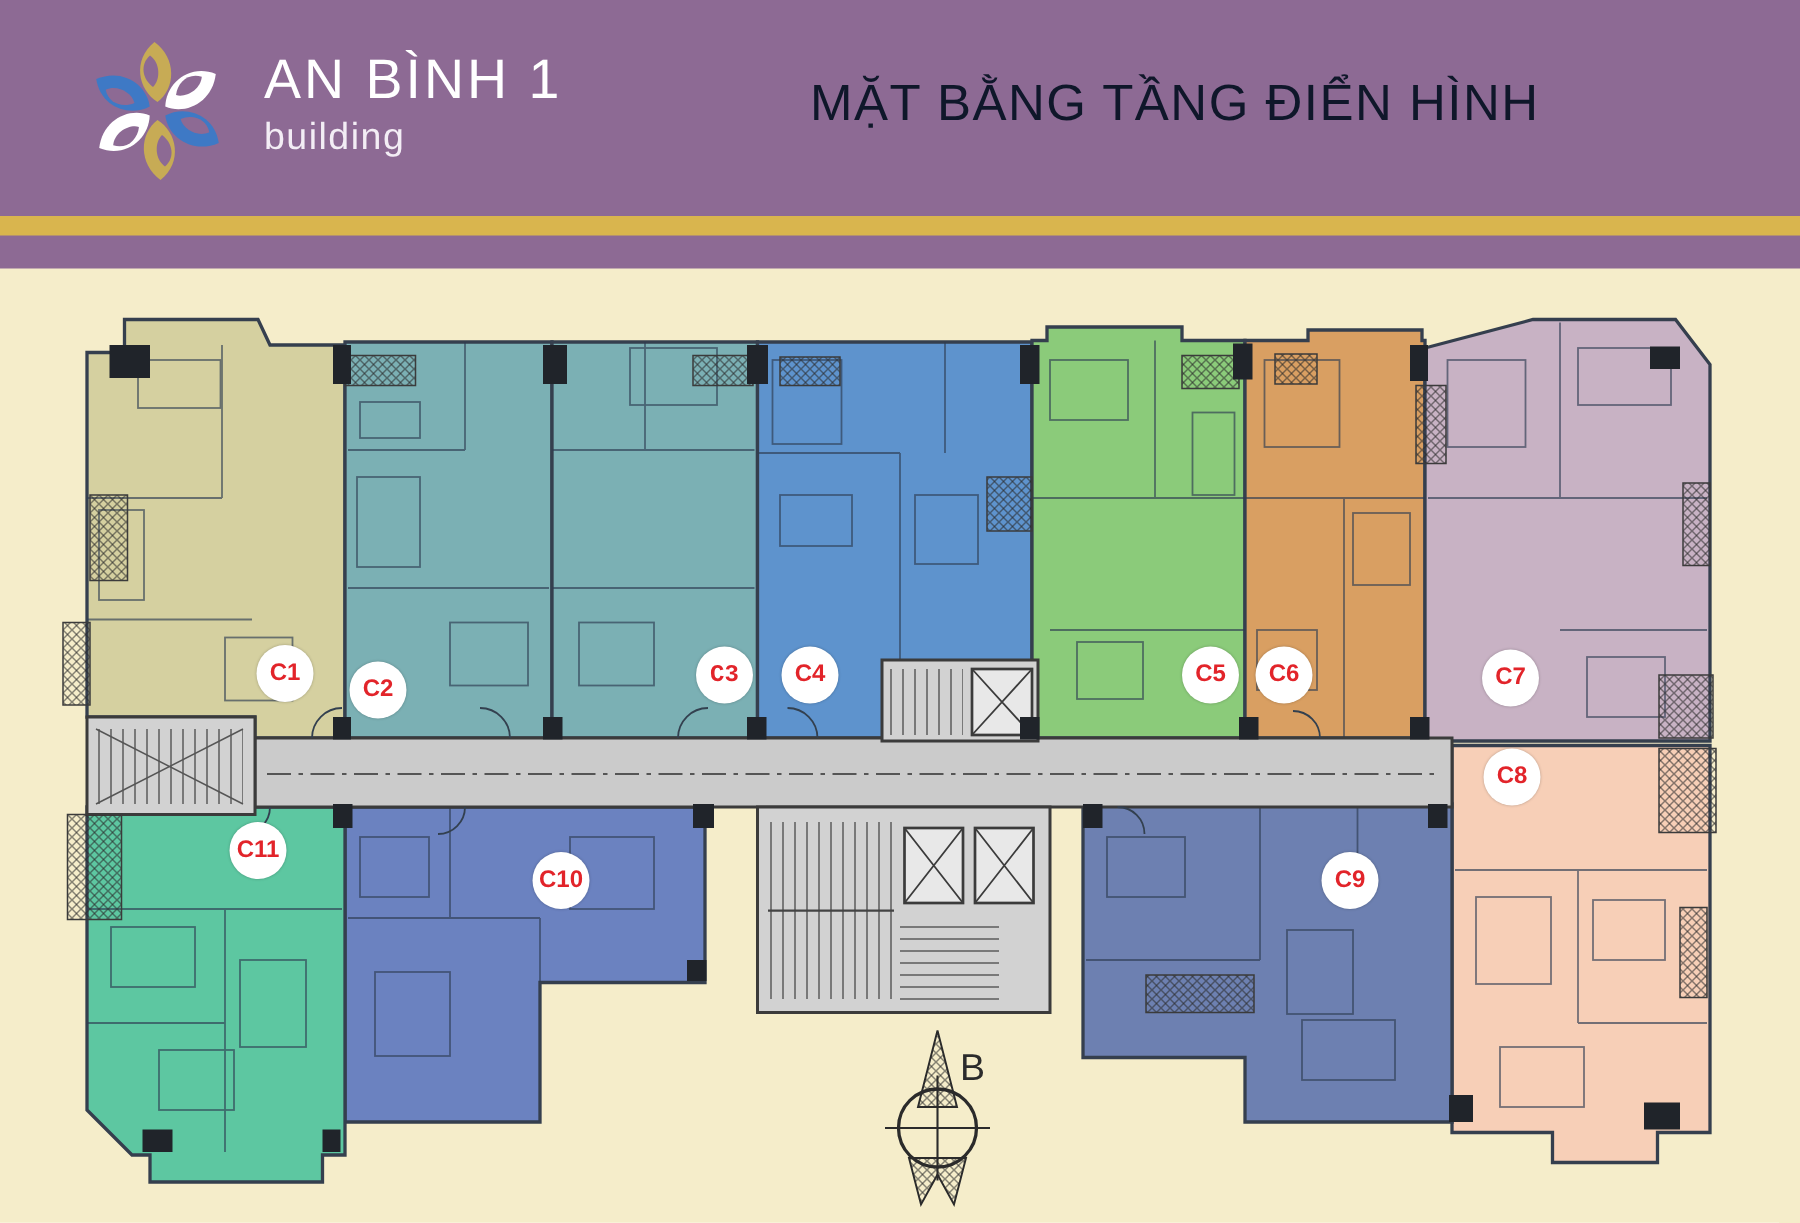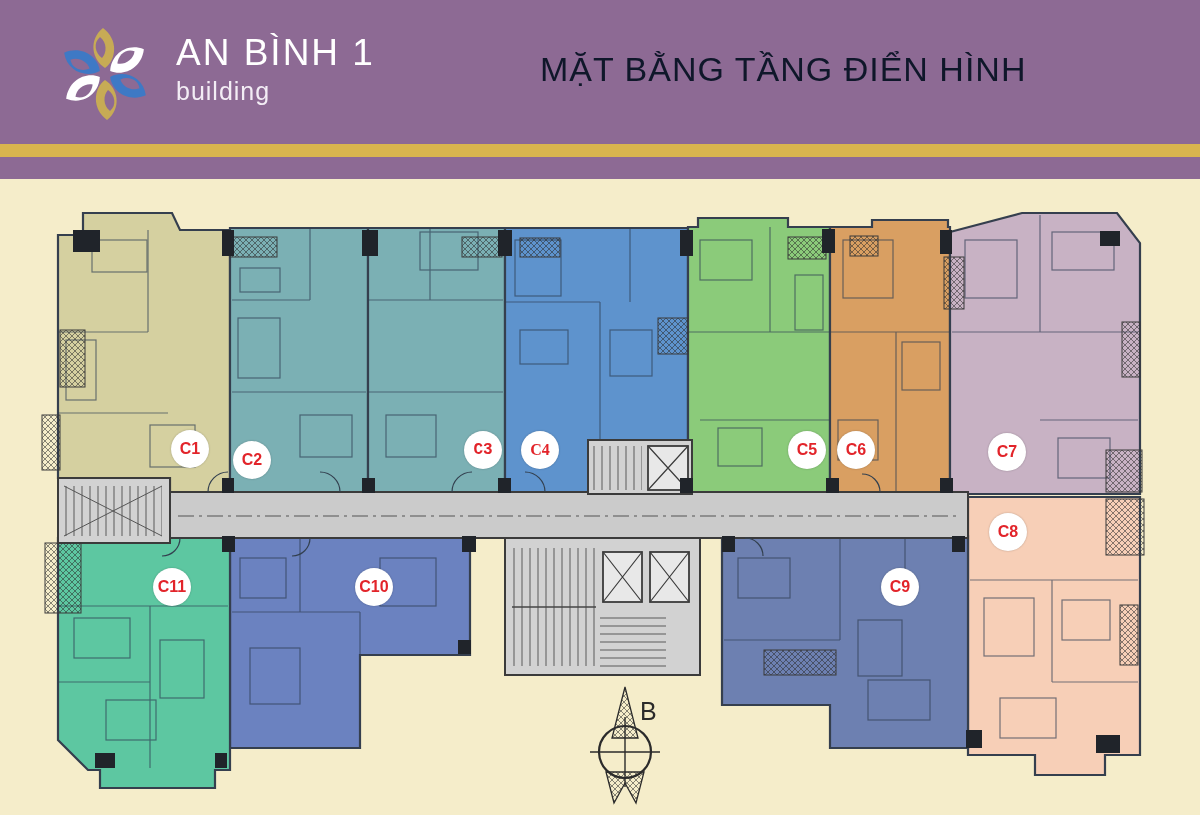--- a/index.html
+++ b/index.html
@@ -179,42 +179,42 @@
 
   <div class="unit-label" style="left:190px;top:449px;">
       <span>C1</span>
     </div>
   <div class="unit-label" style="left:252px;top:460px;">
       <span>C2</span>
     </div>
   <div class="unit-label" style="left:483px;top:450px;font-family:Liberation Mono, monospace;">
       <span>C3</span>
     </div>
-  <div class="unit-label" style="left:540px;top:450px;font-family:Liberation Serif, serif;">
+  <div class="unit-label" style="left:540px;top:450px;">
       <span>C4</span>
     </div>
   <div class="unit-label" style="left:807px;top:450px;">
       <span>C5</span>
     </div>
   <div class="unit-label" style="left:856px;top:450px;">
       <span>C6</span>
     </div>
   <div class="unit-label" style="left:1007px;top:452px;">
       <span>C7</span>
     </div>
-  <div class="unit-label" style="left:1008px;top:532px;">
+  <div class="unit-label" style="left:1008px;top:518px;">
       <span>C8</span>
     </div>
   <div class="unit-label" style="left:900px;top:587px;">
       <span>C9</span>
     </div>
   <div class="unit-label" style="left:345px;top:587px;margin-left:29px;">
       <span>C10</span>
     </div>
-  <div class="unit-label" style="left:172px;top:587px;">
+  <div class="unit-label" style="left:172px;top:567px;">
       <span>C11</span>
     </div>
 
   <div class="header">
     <svg class="logo-svg" width="150" height="144" viewBox="-70 -72 140 144">
       <g transform="translate(0,2)">
         <g transform="rotate(0)">
             <path d="M0,-6 C-13,-14 -17,-34 -2,-46 C13,-35 12,-15 0,-6 Z" fill="#c7ab55"></path>
             <path d="M-3,-16 C-10,-21 -12,-31 -5,-37 C2,-32 2,-21 -3,-16 Z" fill="#8d6a94"></path>
           </g>

